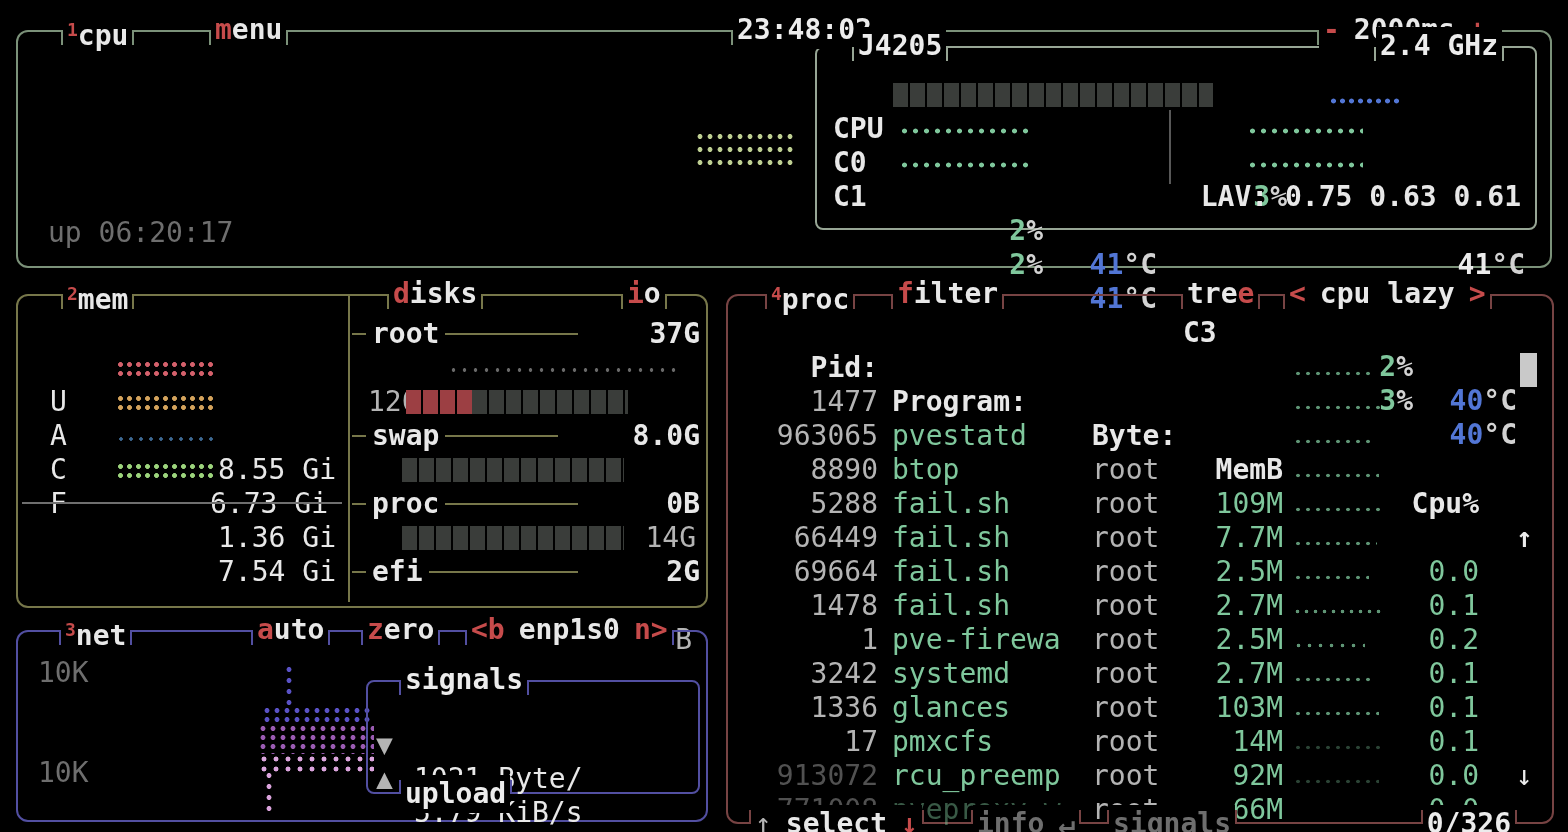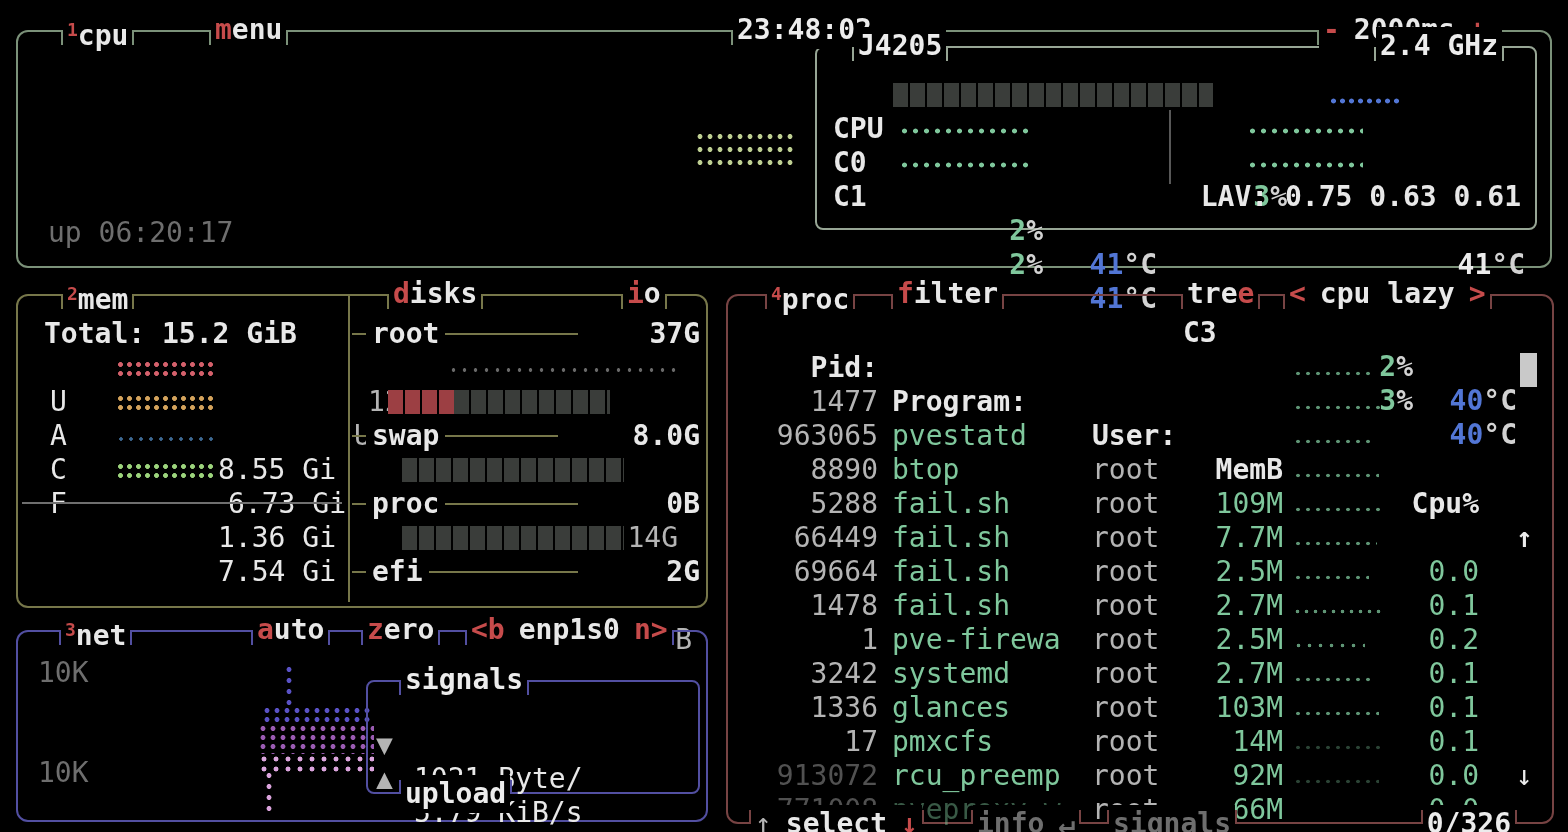--- a/index.html
+++ b/index.html
@@ -134,31 +134,30 @@
     <span class="hk l"></span>
     <span class="txt"><span class="k">d</span><span>isks</span></span>
     <span class="hk r"></span>
   </div>
   <div class="tag" style="left:596px">
     <span class="hk l"></span>
     <span class="txt"><span class="k">i</span><span>o</span></span>
     <span class="hk r"></span>
   </div>
 
-  <div class="row" style="left:26px;top:21px">Total: 15.2 GiB</div>
 
   <div class="row" style="left:0;top:55px;width:330px">
     <span class="abs thin" style="left:32px">U</span>
     <div class="dots" style="left:98px;top:9px;width:100px;height:17px;--dc:var(--mem_u_dot)"></div>
     <span class="abs ra thin" style="left:170px;width:148px">8.55 Gi</span>
   </div>
   <div class="row" style="left:0;top:89px;width:330px">
     <span class="abs thin" style="left:32px">A</span>
     <div class="dots" style="left:98px;top:9px;width:100px;height:17px;--dc:var(--mem_a_dot)"></div>
-    <span class="abs ra thin" style="left:180px;width:148px">6.73 Gi</span>
+    <span class="abs ra thin" style="left:162px;width:148px">6.73 Gi</span>
   </div>
   <div class="row" style="left:0;top:123px;width:330px">
     <span class="abs thin" style="left:32px">C</span>
     <div class="dots fine" style="left:98px;top:16px;width:100px;height:8px;--dc:var(--mem_c_dot);background-size:10px 8px"></div>
     <span class="abs ra thin" style="left:170px;width:148px">1.36 Gi</span>
   </div>
   <div class="row" style="left:0;top:157px;width:330px">
     <span class="abs thin" style="left:32px">F</span>
     <div class="dots" style="left:98px;top:9px;width:100px;height:17px;--dc:var(--mem_f_dot)"></div>
     <span class="abs ra thin" style="left:170px;width:148px">7.54 Gi</span>
@@ -168,21 +167,21 @@
 
   <div class="hline" style="left:334px;width:352px;top:37px;border-color:var(--mem_border)"></div>
   <span class="row lbl-on-line" style="left:348px;top:21px">root</span>
   <span class="row lbl-on-line ra" style="left:560px;top:21px;width:116px">37G</span>
 
   <div class="row" style="left:334px;top:55px;width:352px">
     <span class="abs thin gray" style="left:16px">120K</span>
     <div class="dots fine" style="left:96px;top:15px;width:234px;height:8px;--dc:var(--io_dot);background-size:11px 8px"></div>
   </div>
 
-  <div class="row" style="left:320px;top:89px;width:352px">
+  <div class="row" style="left:338px;top:89px;width:352px">
     <span class="abs thin gray" style="left:16px">U</span>
     <div class="meter" style="left:50px;width:66px;--mc:var(--disk_used_red)"></div>
     <div class="meter" style="left:116px;width:156px;--mc:var(--meter_block)"></div>
     <span class="abs ra thin gray" style="left:256px;width:84px">14G</span>
   </div>
 
   <div class="hline" style="left:334px;width:352px;top:139px;border-color:var(--mem_border)"></div>
   <span class="row lbl-on-line" style="left:348px;top:123px">swap</span>
   <span class="row lbl-on-line ra" style="left:540px;top:123px;width:136px">8.0G</span>
 
@@ -278,21 +277,21 @@
   </div>
   <div class="tag" style="left:548px">
     <span class="hk l"></span>
     <span class="txt"><span class="k">&lt;</span><span style="margin:8px 14px">cpu lazy</span><span class="k">&gt;</span></span>
     <span class="hk r"></span>
   </div>
 
   <div class="row" style="left:0;top:21px;width:893px">
     <span class="abs ra" style="left:20px;width:130px">Pid:</span>
     <span class="abs" style="left:164px">Program:</span>
-    <span class="abs" style="left:364px">User:</span>
+    <span class="abs" style="left:364px">Byte:</span>
     <span class="abs ra" style="left:455px;width:100px">MemB</span>
     <span class="abs ra" style="left:650px;width:101px">Cpu%</span>
     <span class="abs white" style="left:788px">↑</span>
   </div>
 
   <div class="scroll-thumb" style="left:792px;top:57px;width:17px;height:34px"></div>
 
   <div class="row thin" style="left:0;top:55px;width:824px">
     <span class="abs ra gray" style="left:20px;width:130px">1477</span>
     <span class="abs green" style="left:164px">pvestatd</span>

